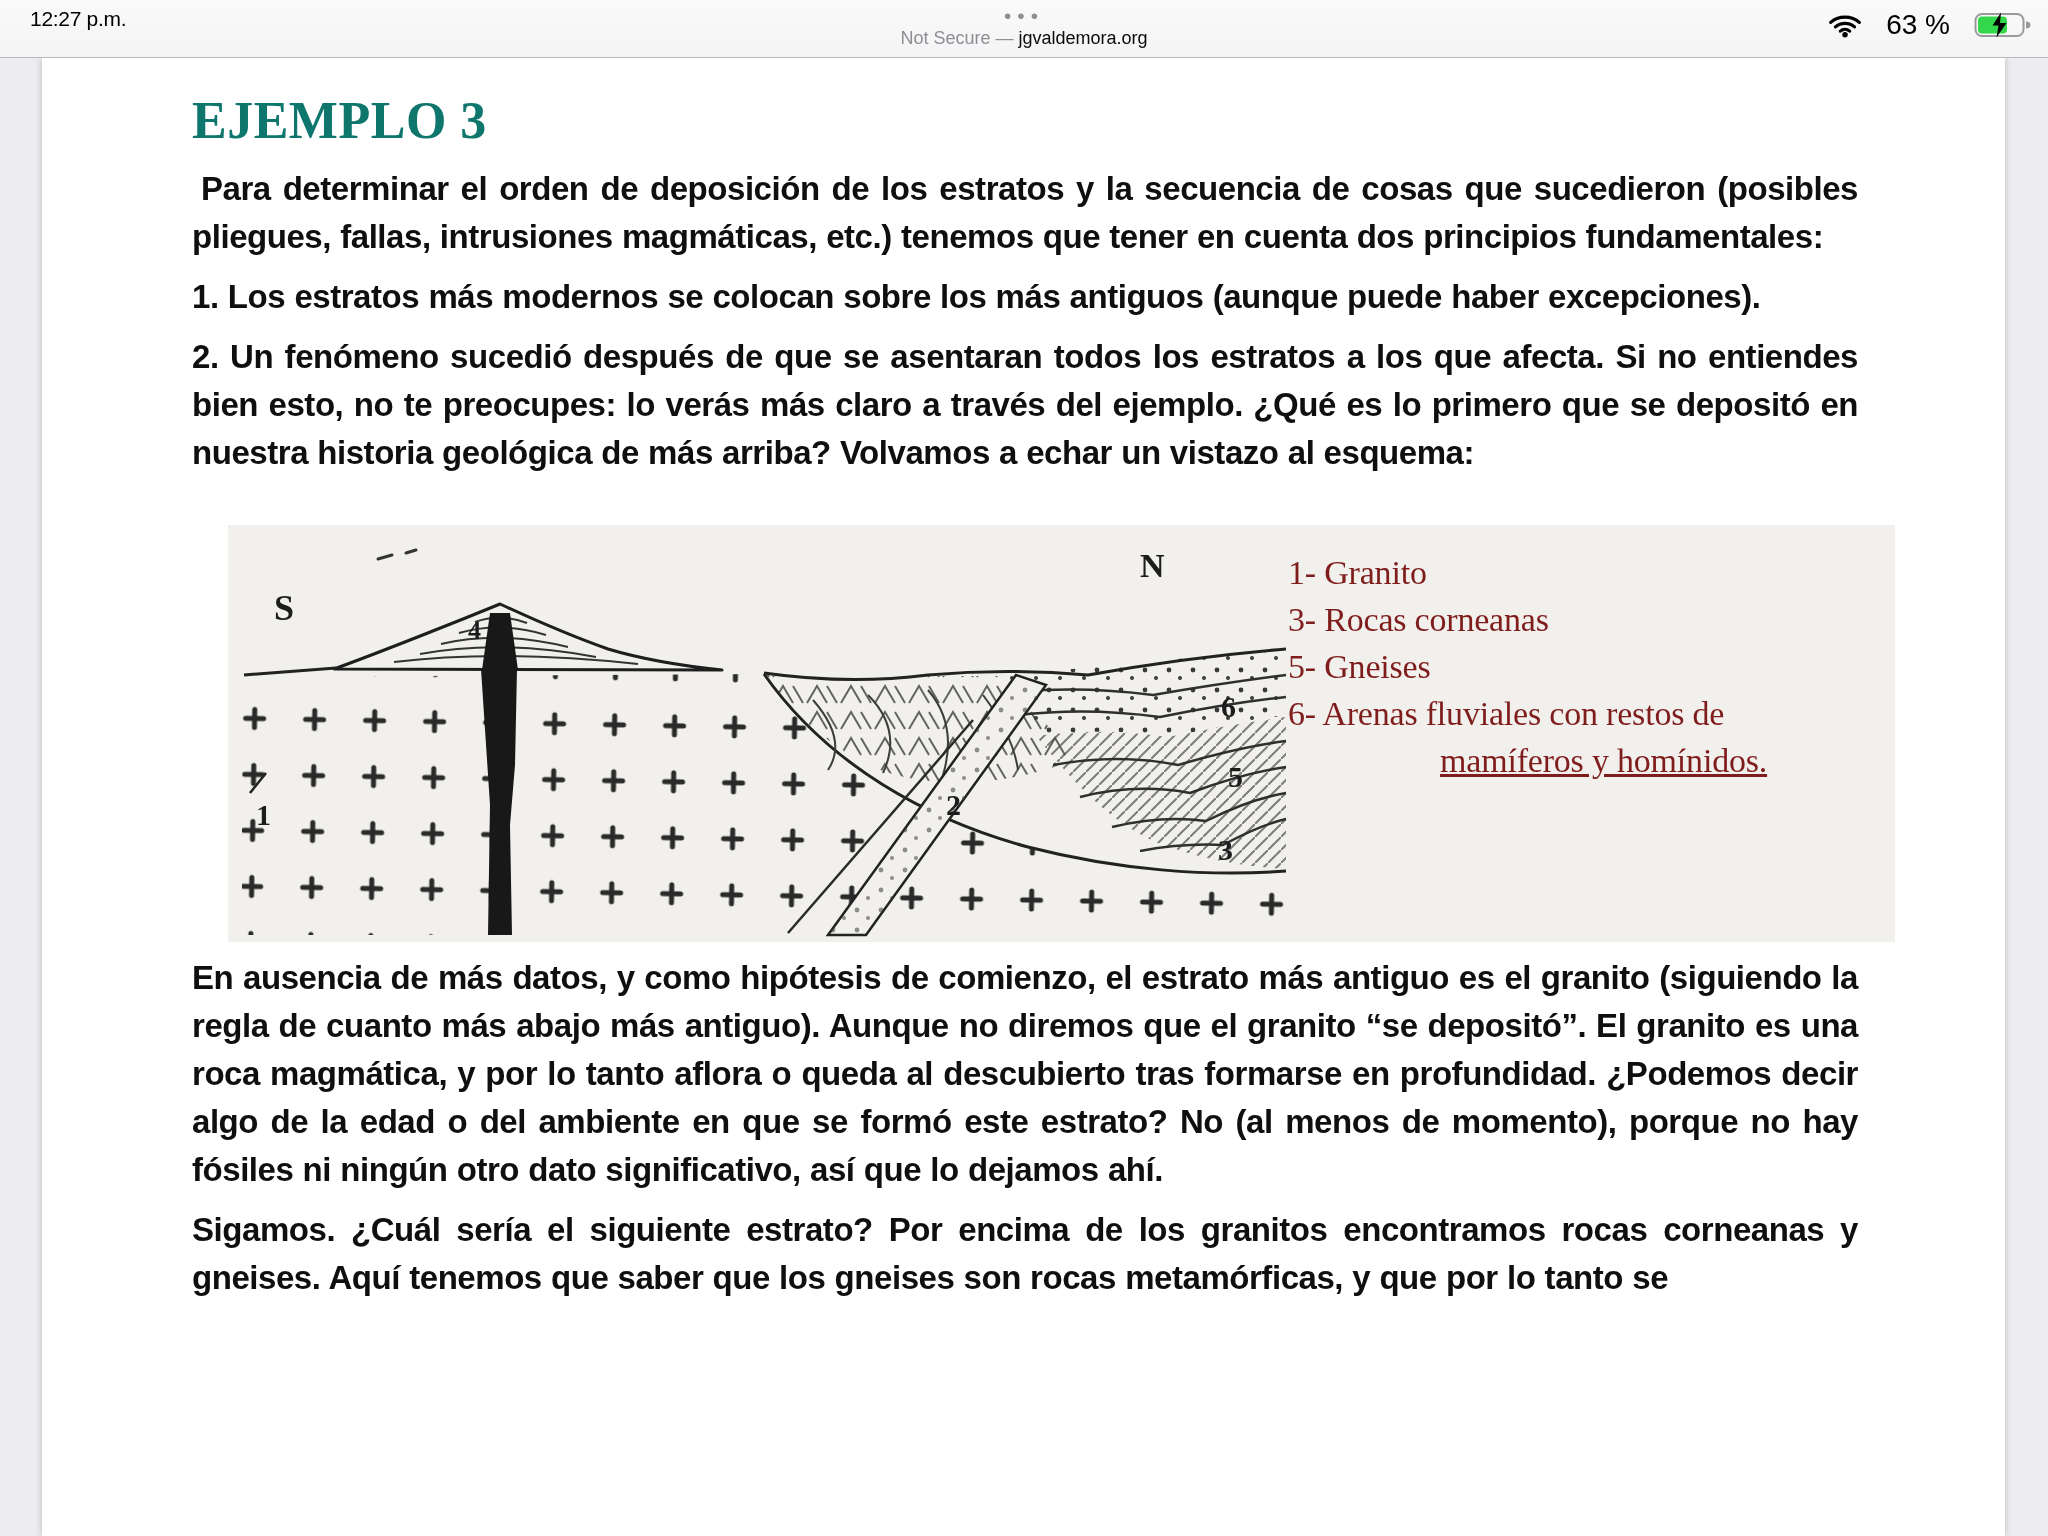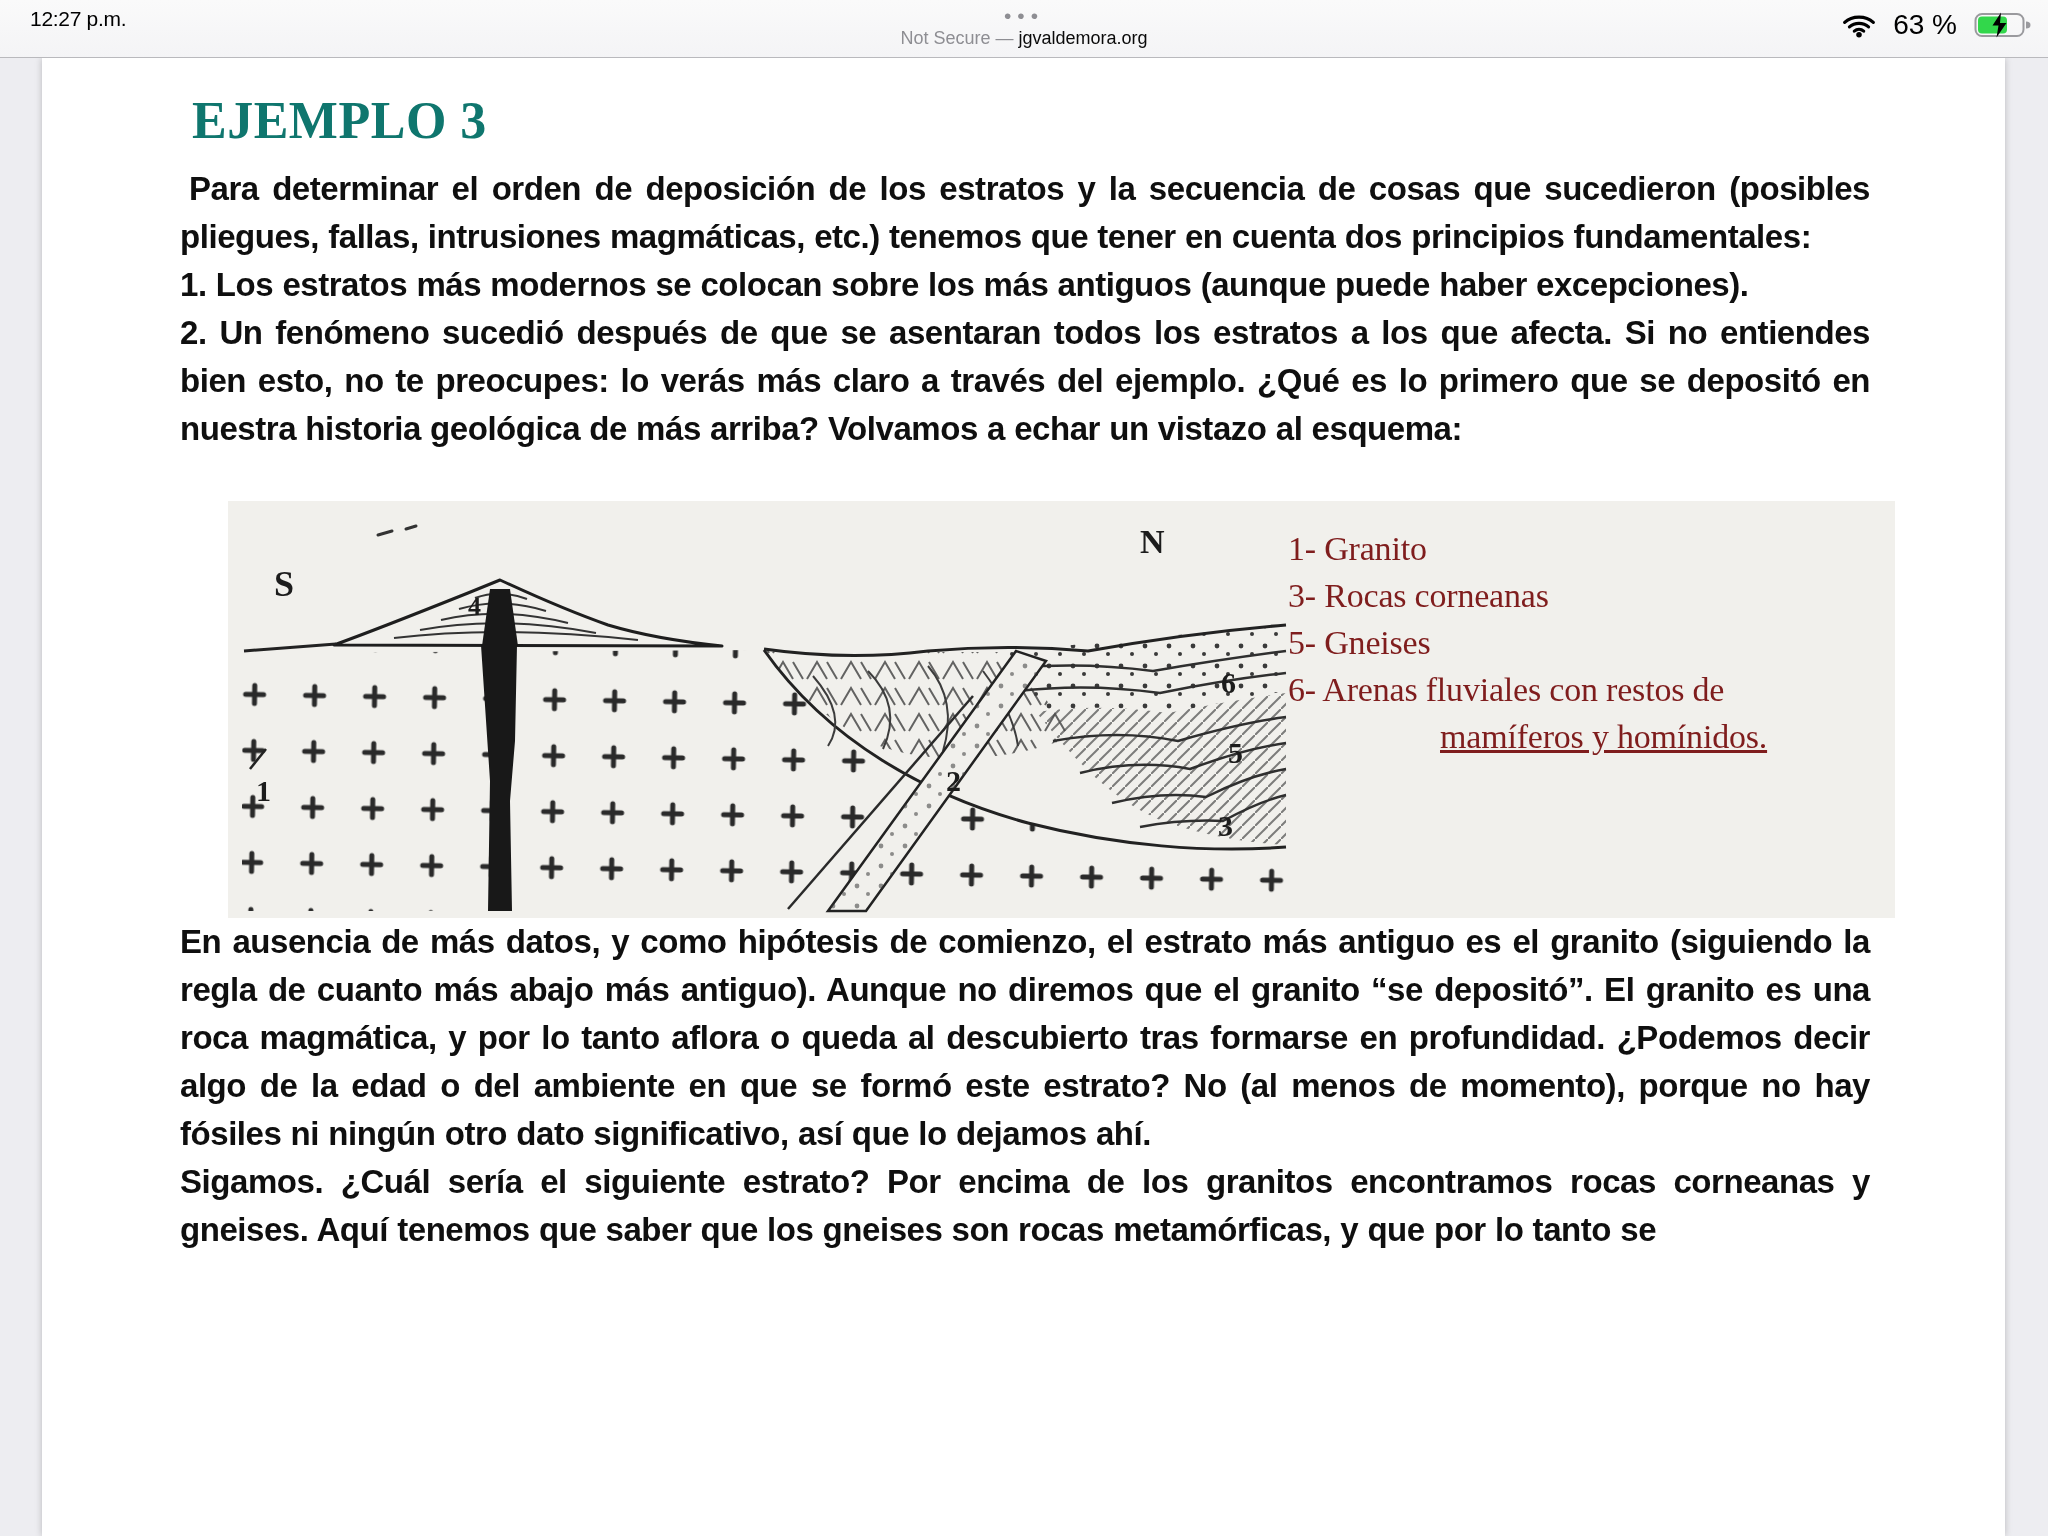--- a/index.html
+++ b/index.html
@@ -29,41 +29,41 @@
     margin-top:8px;font-size:21px;line-height:15px;
     color:#8e8e93;letter-spacing:6px;
   }
   .url-line{
     font-size:18px;line-height:27px;margin-top:2px;cursor:default;
   }
   .not-secure{color:#8e8e93;}
   .domain{color:#0a0a0a;}
   .sb-right{
     position:absolute;right:16px;top:9px;
-    display:flex;align-items:center;gap:17px;
+    display:flex;align-items:center;gap:24px;
     font-size:28px;color:#000;
   }
   .sb-right svg{display:block;}
 
   
   .sheet{
     position:absolute;top:58px;left:42px;right:43px;bottom:0;
     background:#ffffff;
     box-shadow:0 0 7px rgba(0,0,0,.22);
     overflow:hidden;
   }
   .content{padding:34px 135px 0 138px;}
 
   h1.doc-title{
     margin:0 0 16px 12px;
     font:700 52px/1.1 "Liberation Serif",serif;
     color:#0f766e;letter-spacing:.5px;
   }
   p.body{
-    margin:0;
+    margin:12px;
     font:700 33px/48px "Liberation Sans",sans-serif;
     letter-spacing:-.45px;word-spacing:.5px;
     color:#0f0f0f;
     text-align:justify;
   }
   p.intro{text-indent:9px;}
   .gap{margin-top:48px;}
   .gap-lg{margin-top:86px;}
 
   

